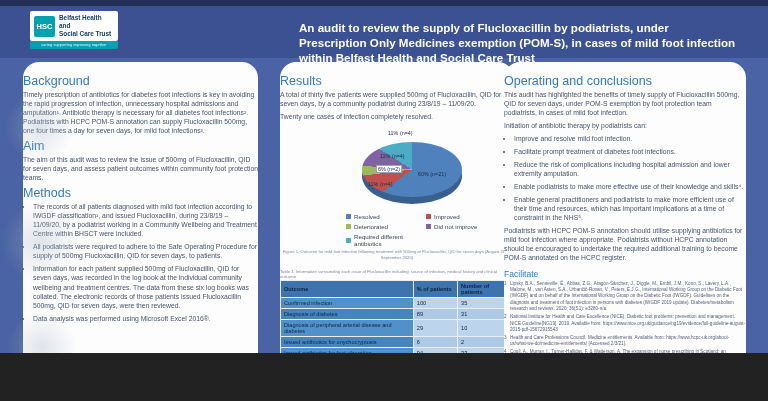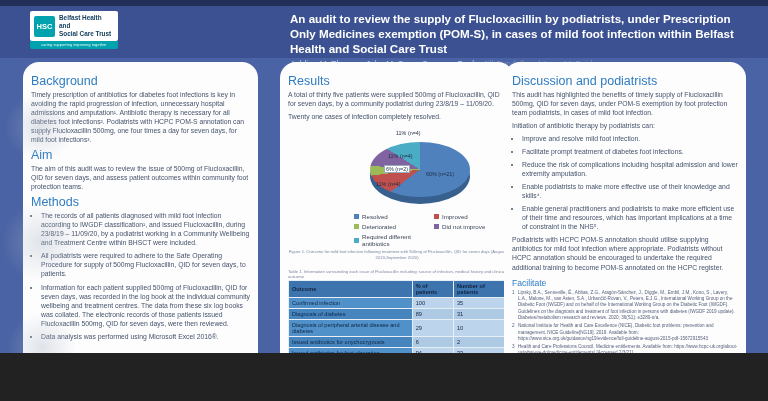--- a/index.html
+++ b/index.html
@@ -8,26 +8,26 @@
   .topstrip{position:absolute;left:0;top:0;width:768px;height:6px;background:#232f58;}
   .band{position:absolute;left:0;top:6px;width:768px;height:52px;background:var(--band,#3b5191);}
   
   .logo{position:absolute;left:30px;top:5px;width:88px;}
   .logo-white{background:#fff;border-radius:2px;height:30px;display:flex;align-items:center;padding:0 4px;box-sizing:border-box;}
   .hsc-sq{width:21px;height:21px;background:var(--teal,#00a3ad);color:#fff;font-weight:bold;font-size:7.5px;display:flex;align-items:center;justify-content:center;border-radius:2px;flex:0 0 auto;}
   .org{margin-left:4px;color:#15405f;font-size:6.4px;font-weight:bold;line-height:1.25;}
   .tagline{background:var(--teal,#00a3ad);color:#fff;font-size:3.6px;text-align:center;height:8px;line-height:8px;border-radius:0 0 2px 2px;letter-spacing:.2px;}
   
   .title-block{position:absolute;left:290px;top:5px;width:456px;}
-  .title-block h1{margin:0;color:#fff;font-size:11.6px;line-height:1.3;font-weight:bold;}
+  .title-block h1{margin:9px;color:#fff;font-size:11.6px;line-height:1.3;font-weight:bold;}
   .authors{margin-top:3px;font-size:8.4px;color:#bcc7e0;}
   .authors .dim{color:#7e8cb4;}
   
   main{position:absolute;left:0;top:62px;width:768px;height:335px;}
-  .panel{position:absolute;top:0;height:335px;background:#fdfdfe;border-radius:16px;box-sizing:border-box;padding:8px 8px;}
+  .panel{position:absolute;top:0;height:335px;background:#fdfdfe;border-radius:16px;box-sizing:border-box;padding:8px 0;}
   .panel.left{left:23px;width:235px;}
   .panel.middle{left:280px;width:234px;}
   .panel.right{left:504px;width:242px;}
   .wm{position:absolute;border-radius:50%;background:radial-gradient(circle,rgba(176,186,200,.38),rgba(176,186,200,0) 70%);pointer-events:none;}
   h2{margin:4px 0 2px 0;color:var(--heading,#2e7cc1);font-size:12.5px;font-weight:normal;}
   h3.refs{margin:6px 0 2px 0;color:var(--heading,#2e7cc1);font-size:8.6px;font-weight:normal;}
   .body-text{margin:0 0 4px 0;color:var(--body_text,#46536a);font-size:6.8px;line-height:1.33;}
   ul.bullets{margin:0 0 4px 0;padding-left:10px;color:var(--body_text,#46536a);font-size:6.8px;line-height:1.33;}
   ul.bullets li{margin-bottom:4px;}
   
@@ -191,21 +191,21 @@
             <tr>
               <td class="outcome">Needed surgical drainage or amputation</td>
               <td class="val">17</td>
               <td class="val">6</td>
             </tr>
           </tbody>
       </table>
     </section>
 
     <section class="panel right">
-      <h2>Discussion and podiatrists</h2>
+      <h2>Operating and conclusions</h2>
       <p class="body-text">This audit has highlighted the benefits of timely supply of Flucloxacillin 500mg, QID for seven days, under POM-S exemption by foot protection team podiatrists, in cases of mild foot infection.</p>
       <p class="body-text">Initiation of antibiotic therapy by podiatrists can:</p>
       <ul class="bullets">
           <li>Improve and resolve mild foot infection.</li>
           <li>Facilitate prompt treatment of diabetes foot infections.</li>
           <li>Reduce the risk of complications including hospital admission and lower extremity amputation.</li>
           <li>Enable podiatrists to make more effective use of their knowledge and skills⁴.</li>
           <li>Enable general practitioners and podiatrists to make more efficient use of their time and resources, which has important implications at a time of constraint in the NHS⁵.</li>
         </ul>
       <p class="body-text closing">Podiatrists with HCPC POM-S annotation should utilise supplying antibiotics for mild foot infection where appropriate. Podiatrists without HCPC annotation should be encouraged to undertake the required additional training to become POM-S annotated on the HCPC register.</p>

